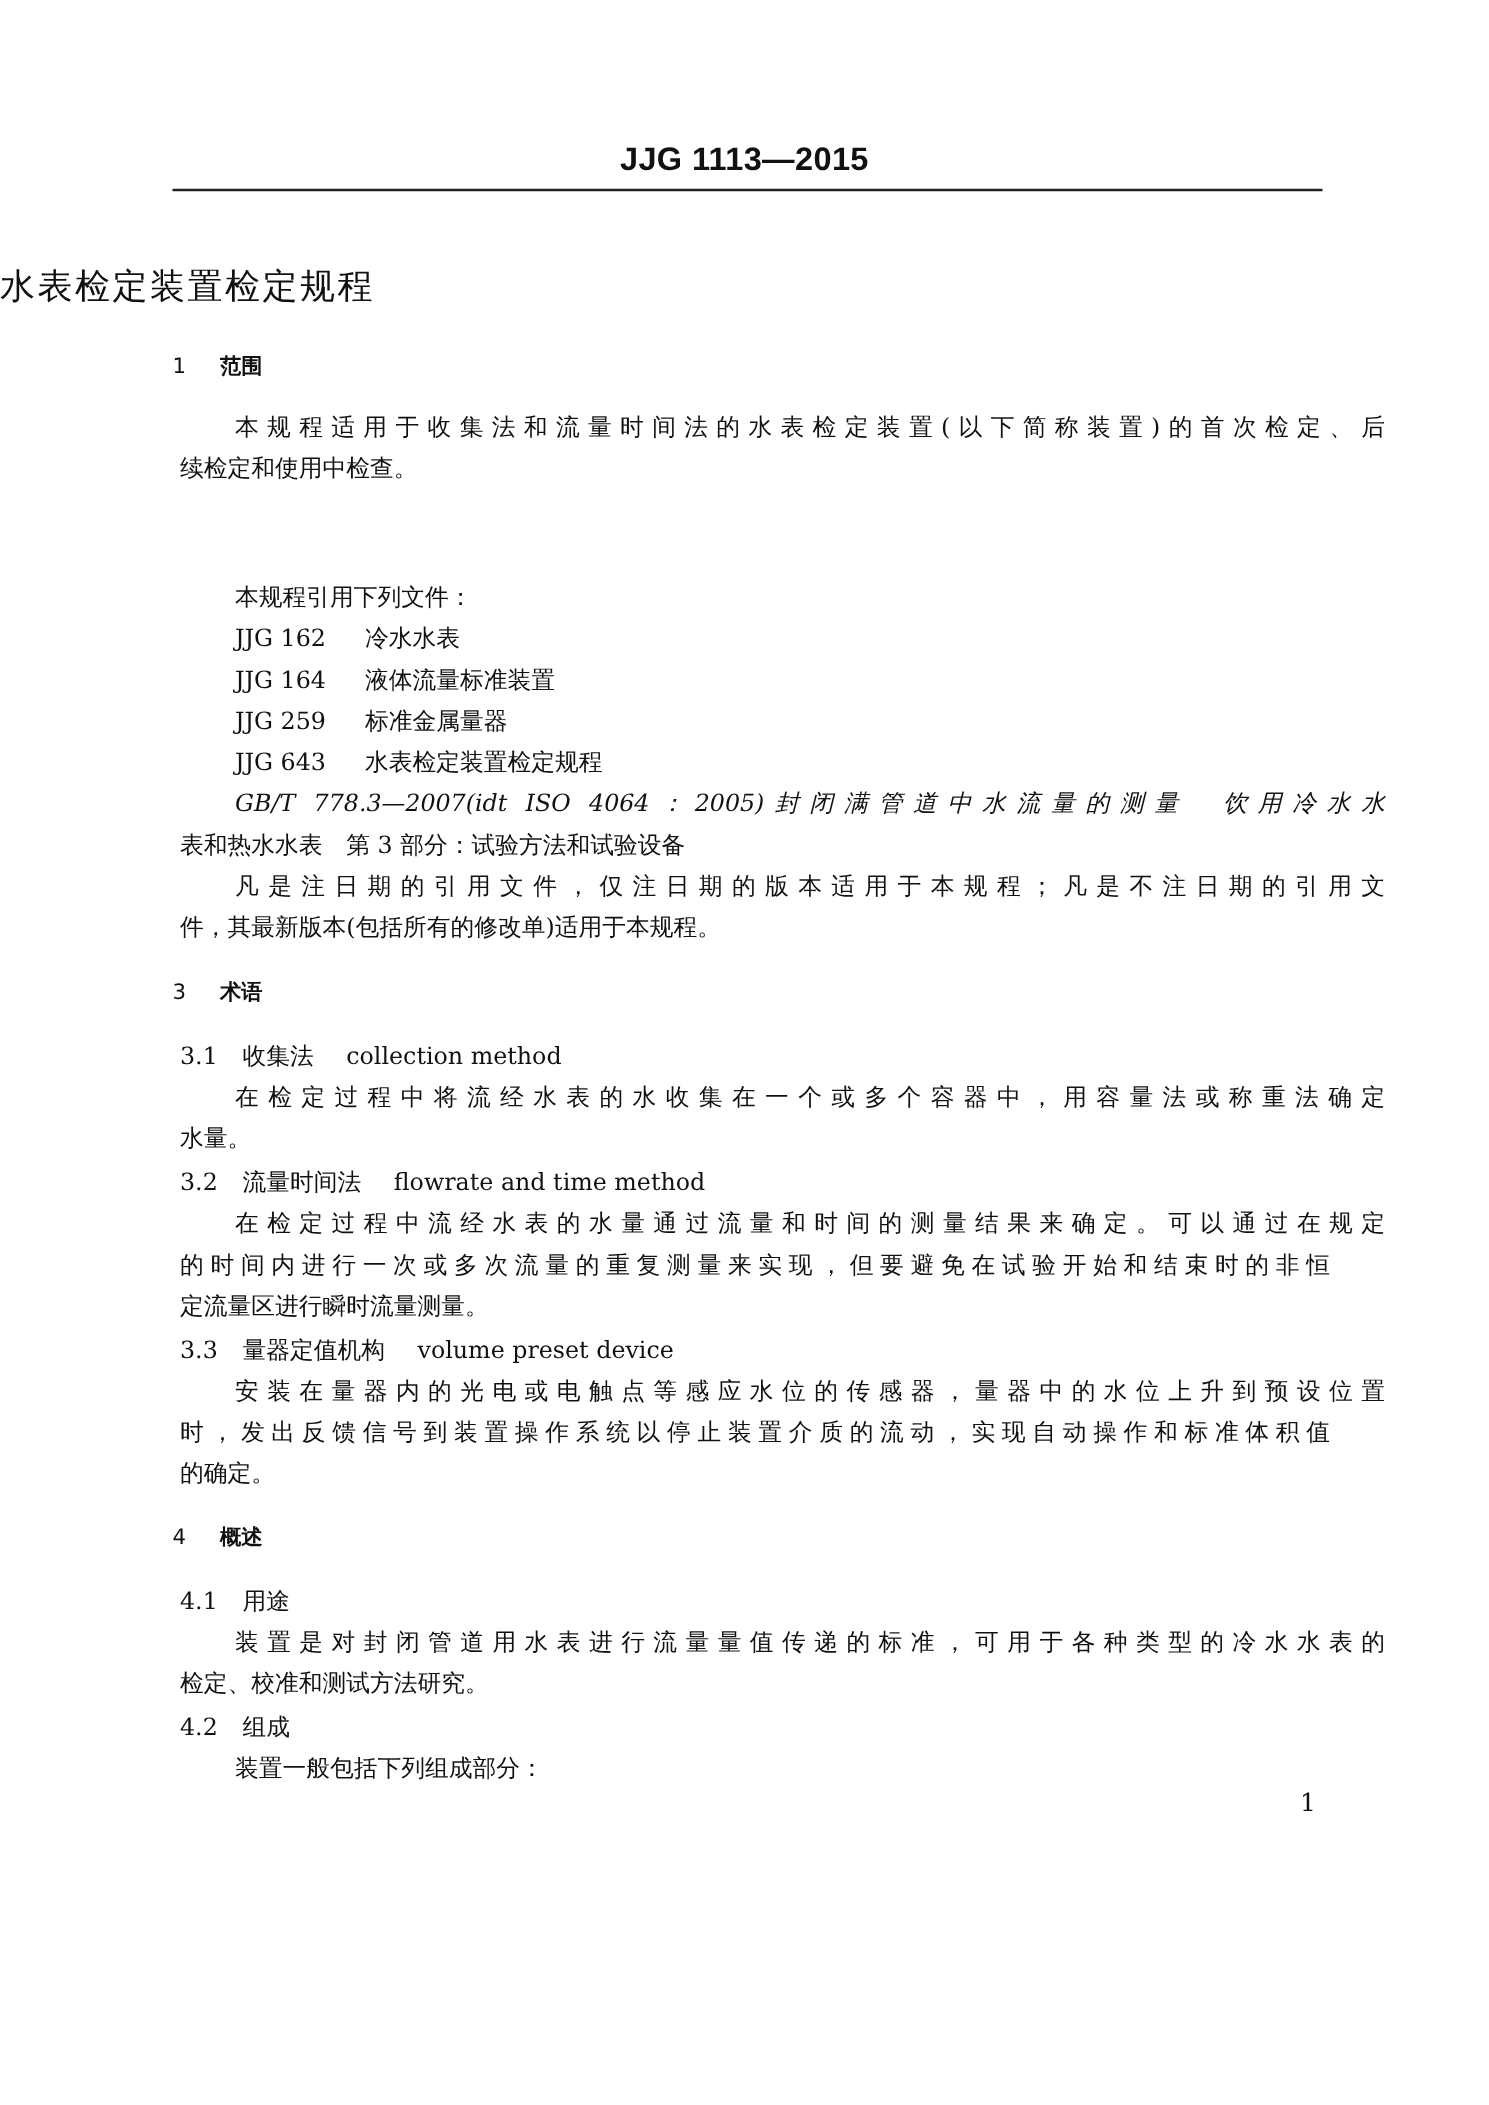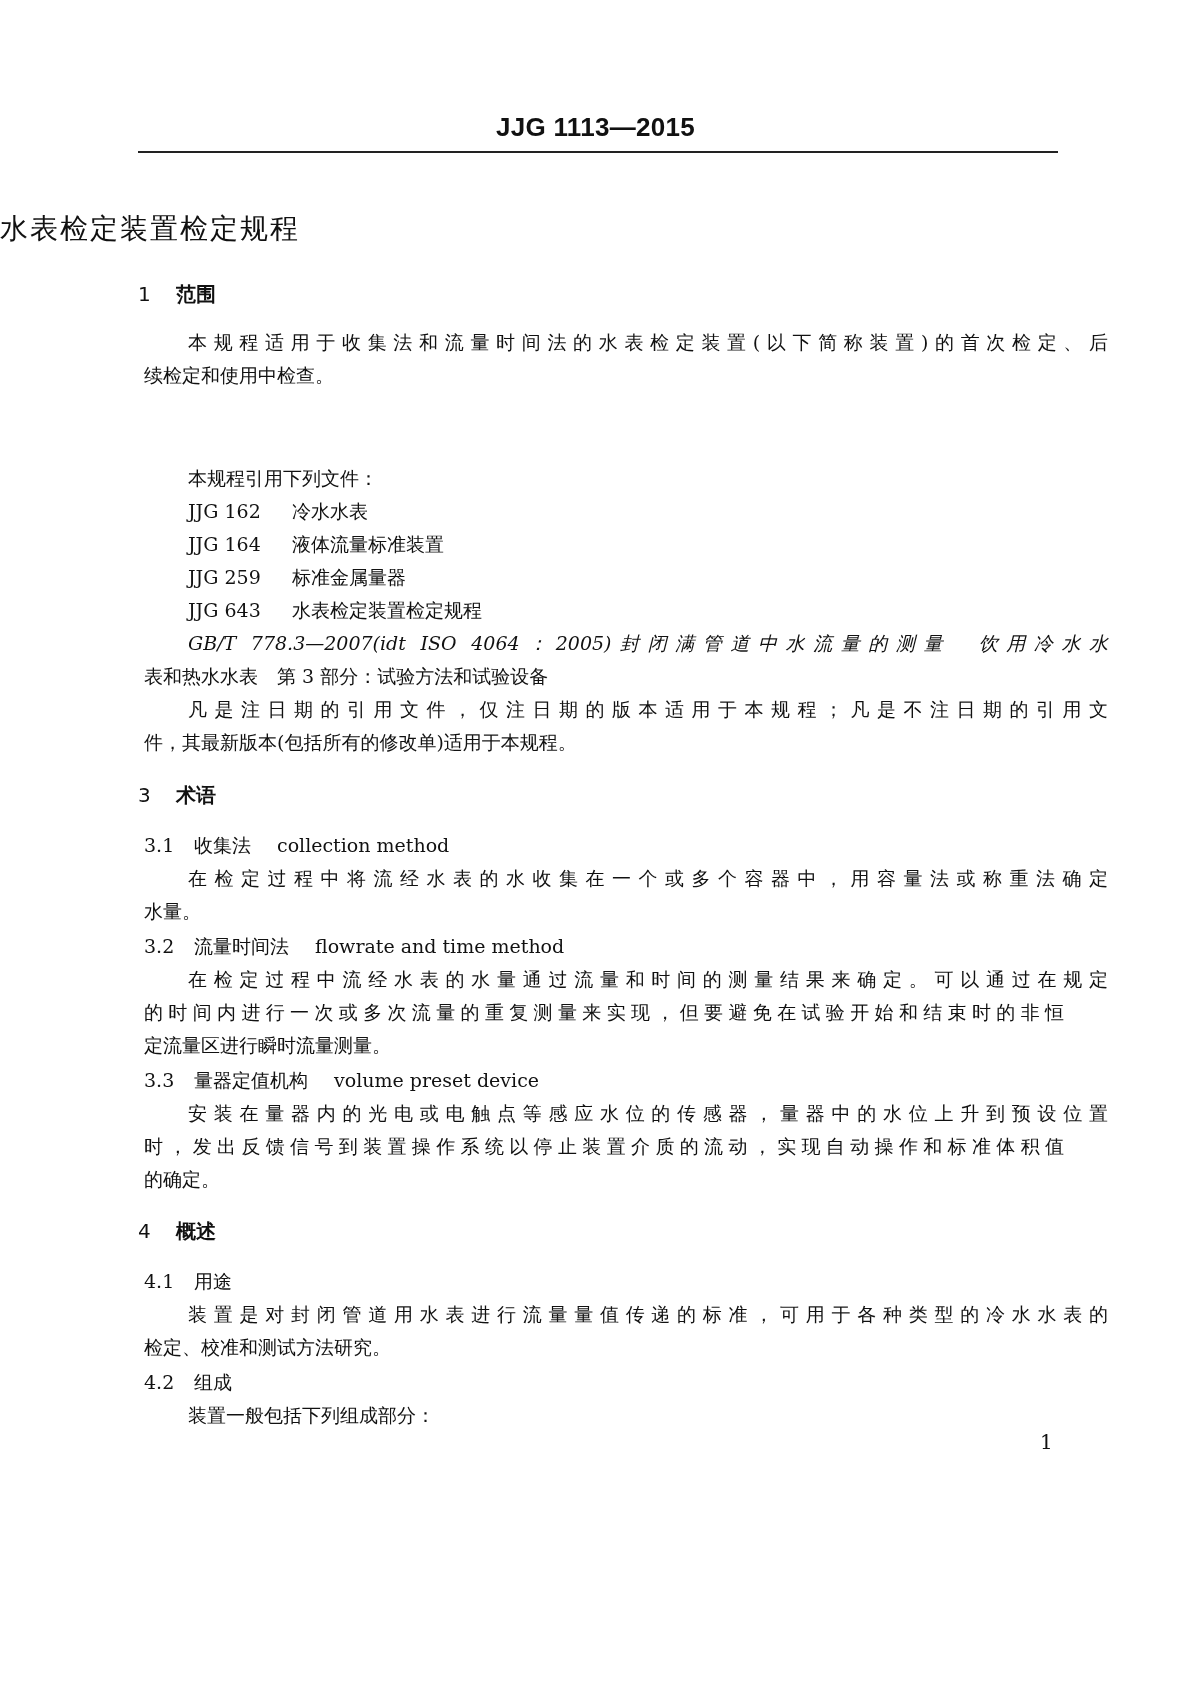--- a/index.html
+++ b/index.html
@@ -5,21 +5,21 @@
   html, body { margin: 0; padding: 0; background: #ffffff; }
   body { width: 1191px; height: 1684px; position: relative; overflow: hidden;
          font-family: "DejaVu Serif", "Liberation Serif", serif; color: #111; }
   .page { position: absolute; left: 0; top: 0; width: 1191px; height: 1684px; }
   .running-header { position: absolute; top: 112px; left: 0; width: 1191px; text-align: center;
          font-family: "Liberation Sans", "DejaVu Sans", sans-serif; font-size: 26px; font-weight: bold; letter-spacing: 0.3px; }
   .header-rule { position: absolute; top: 151px; left: 138px; width: 920px; height: 0; border-top: 2px solid #222; }
   .doc-title { position: absolute; top: 210px; left: 0; width: 1191px; text-align: left;
          font-family: Liberation Serif, serif; font-size: 28px; letter-spacing: 2px; }
   .block { position: absolute; left: 138px; width: 920px; }
-  .h1 { font-family: "DejaVu Sans", "Liberation Sans", sans-serif; font-size: 20px; font-weight: bold; }
+  .h1 { font-family: "DejaVu Sans", "Liberation Sans", sans-serif; font-size: 17px; font-weight: bold; }
   .h1 .num { display: inline-block; width: 38px; font-weight: normal; }
   .line { position: absolute; left: 144px; width: 920px; font-size: 19px; line-height: 33px; white-space: nowrap; }
   .indent { padding-left: 44px; }
   .just { text-align: justify; text-align-last: justify; }
   .h2 .num { display: inline-block; width: 50px; }
   .h2 .en { margin-left: 26px; }
   .ref .code { display: inline-block; width: 104px; }
   .page-num { position: absolute; top: 1430px; left: 1040px; font-size: 20px; }
 </style>
 </head>

